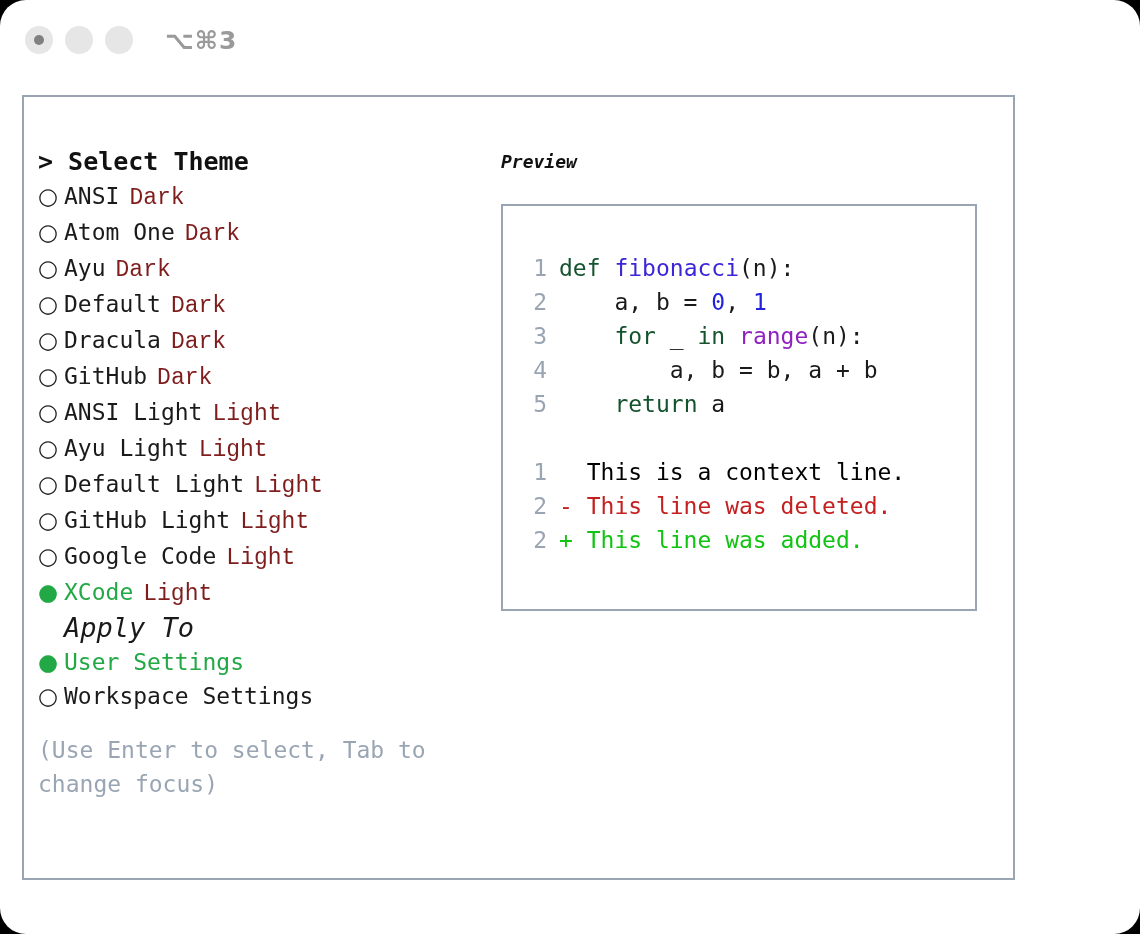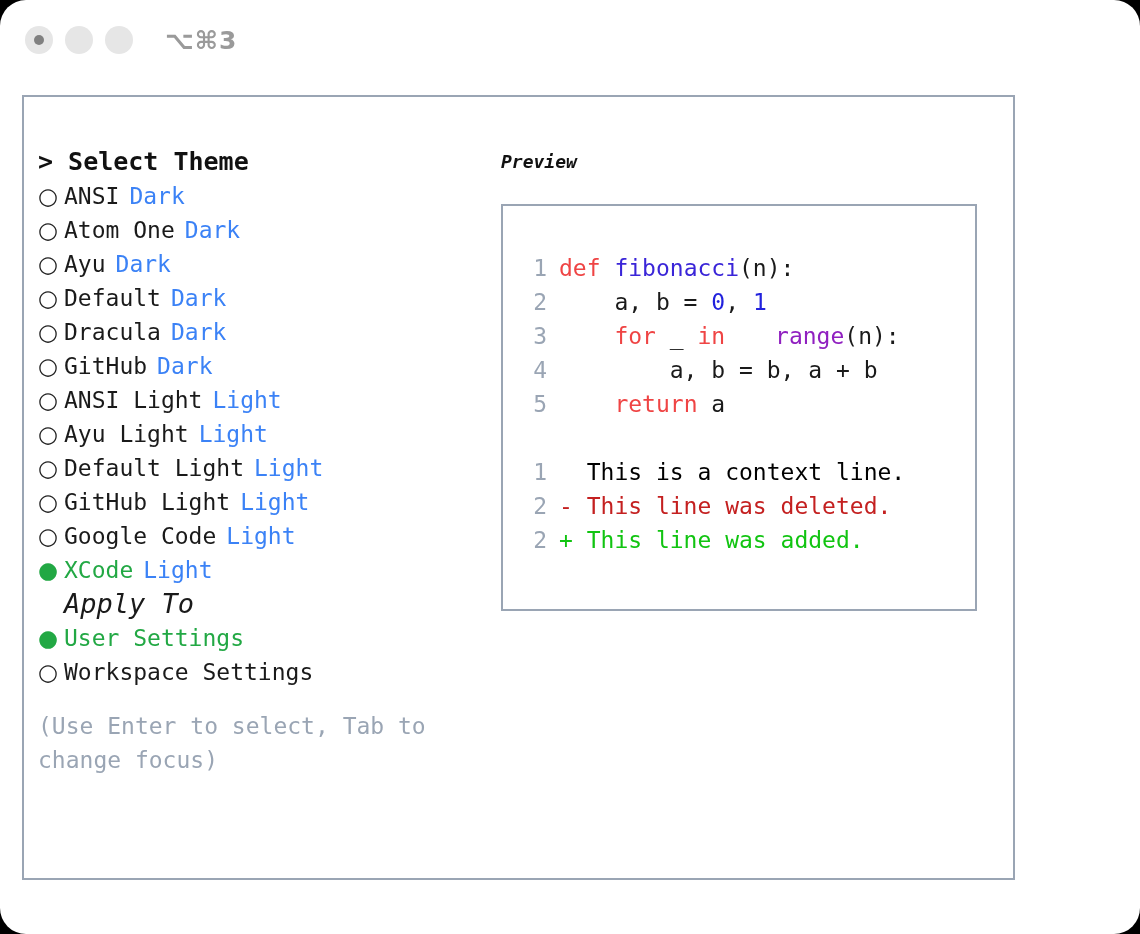--- a/index.html
+++ b/index.html
@@ -102,22 +102,23 @@
     width: 26px;
     flex: 0 0 26px;
     font-size: 23px;
     color: #222222;
     font-family: "DejaVu Sans", sans-serif;
   }
   .marker.sel { color: #22a844; }
   .opt-name { color: #1a1a1a; }
   .opt-row.selected .opt-name { color: #22a844; }
   .opt-kind {
-    color: #3b82f6;
+    color: #7f1d1d;
     margin-left: 10px;
+    font-family: Liberation Mono, monospace;
   }
   #apply-header {
     font-size: 27px;
     color: #1a1a1a;
     line-height: 34px;
     padding-left: 26px;
     white-space: pre;
     font-style: italic;
   }
   #hint-text {
@@ -160,23 +161,23 @@
     white-space: pre;
   }
   .lineno {
     width: 30px;
     flex: 0 0 30px;
     text-align: right;
     color: #9aa5b4;
     margin-right: 12px;
   }
   .code-gap { height: 34px; }
-  .tok-kw   { color: #ef4444; }
+  .tok-kw   { color: #14532d; }
   .tok-fn   { color: #3a25d8; }
-  .tok-call { color: #9020c0; margin-left: 36px; }
+  .tok-call { color: #9020c0; }
   .tok-num  { color: #2222dd; }
   .tok-txt  { color: #1a1a1a; }
   .diff-ctx { color: #000000; }
   .diff-del { color: #c42020; }
   .diff-add { color: #11c411; }
 </style>
 </head>
 <body>
 
 <div id="app-card">

